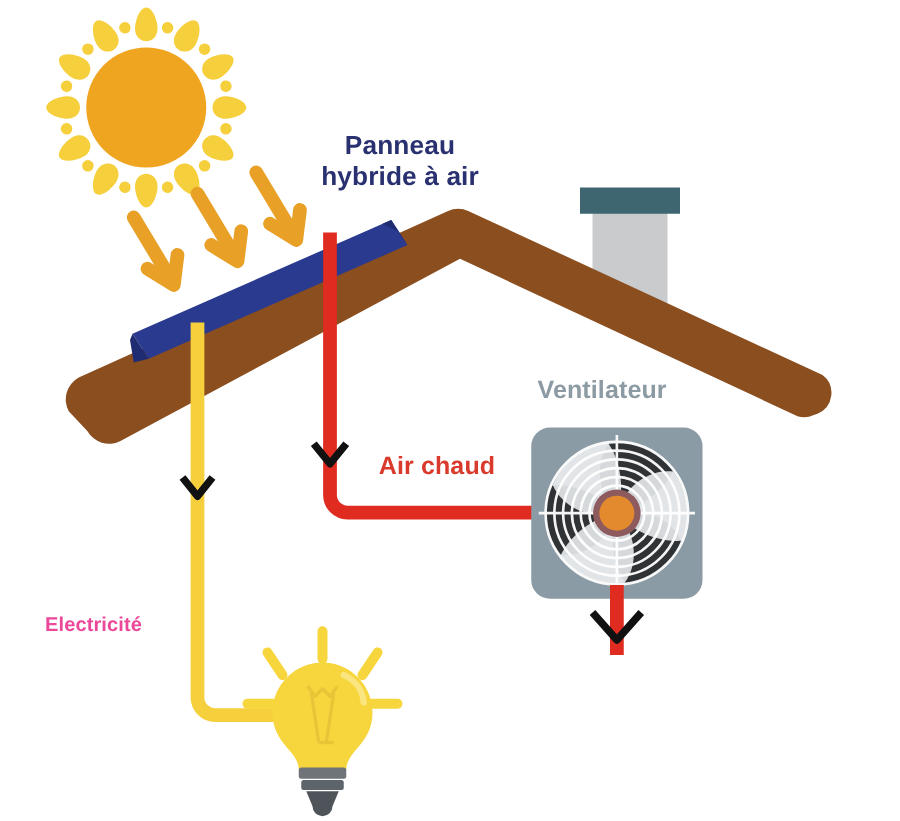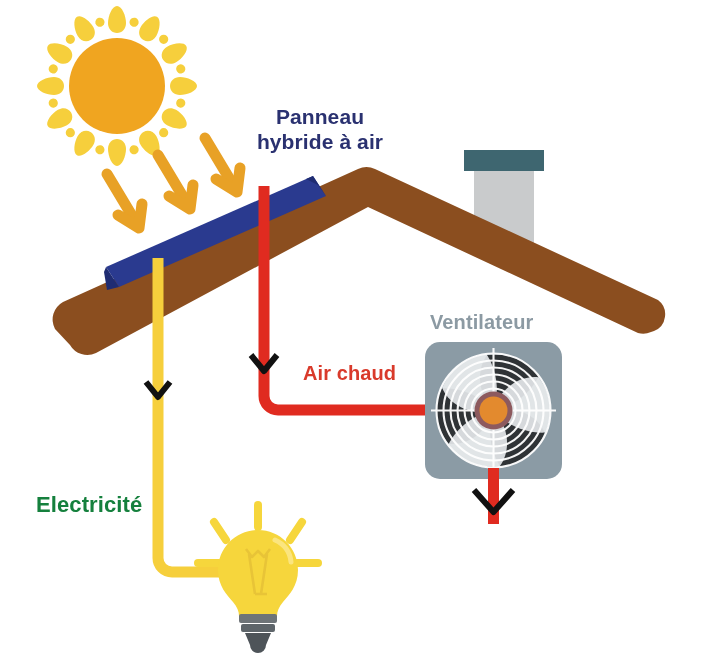--- a/index.html
+++ b/index.html
@@ -40,29 +40,29 @@
     color: #2a3170;
   }
   #label-airchaud {
     left: 303px;
     top: 362px;
     font-size: 20px;
     color: #d93a2b;
   }
   #label-ventilateur {
     left: 430px;
-    top: 311px;
+    top: 301px;
     font-size: 20px;
     color: #8c9aa3;
   }
   #label-electricite {
     left: 36px;
     top: 492px;
-    font-size: 22px;
-    color: #15803d;
+    font-size: 16px;
+    color: #ec4899;
   }
   #label-soufflage {
     left: 372px;
     top: 533px;
     width: 232px;
     text-align: center;
     font-size: 19px;
     color: #d93a2b;
   }
 </style>

